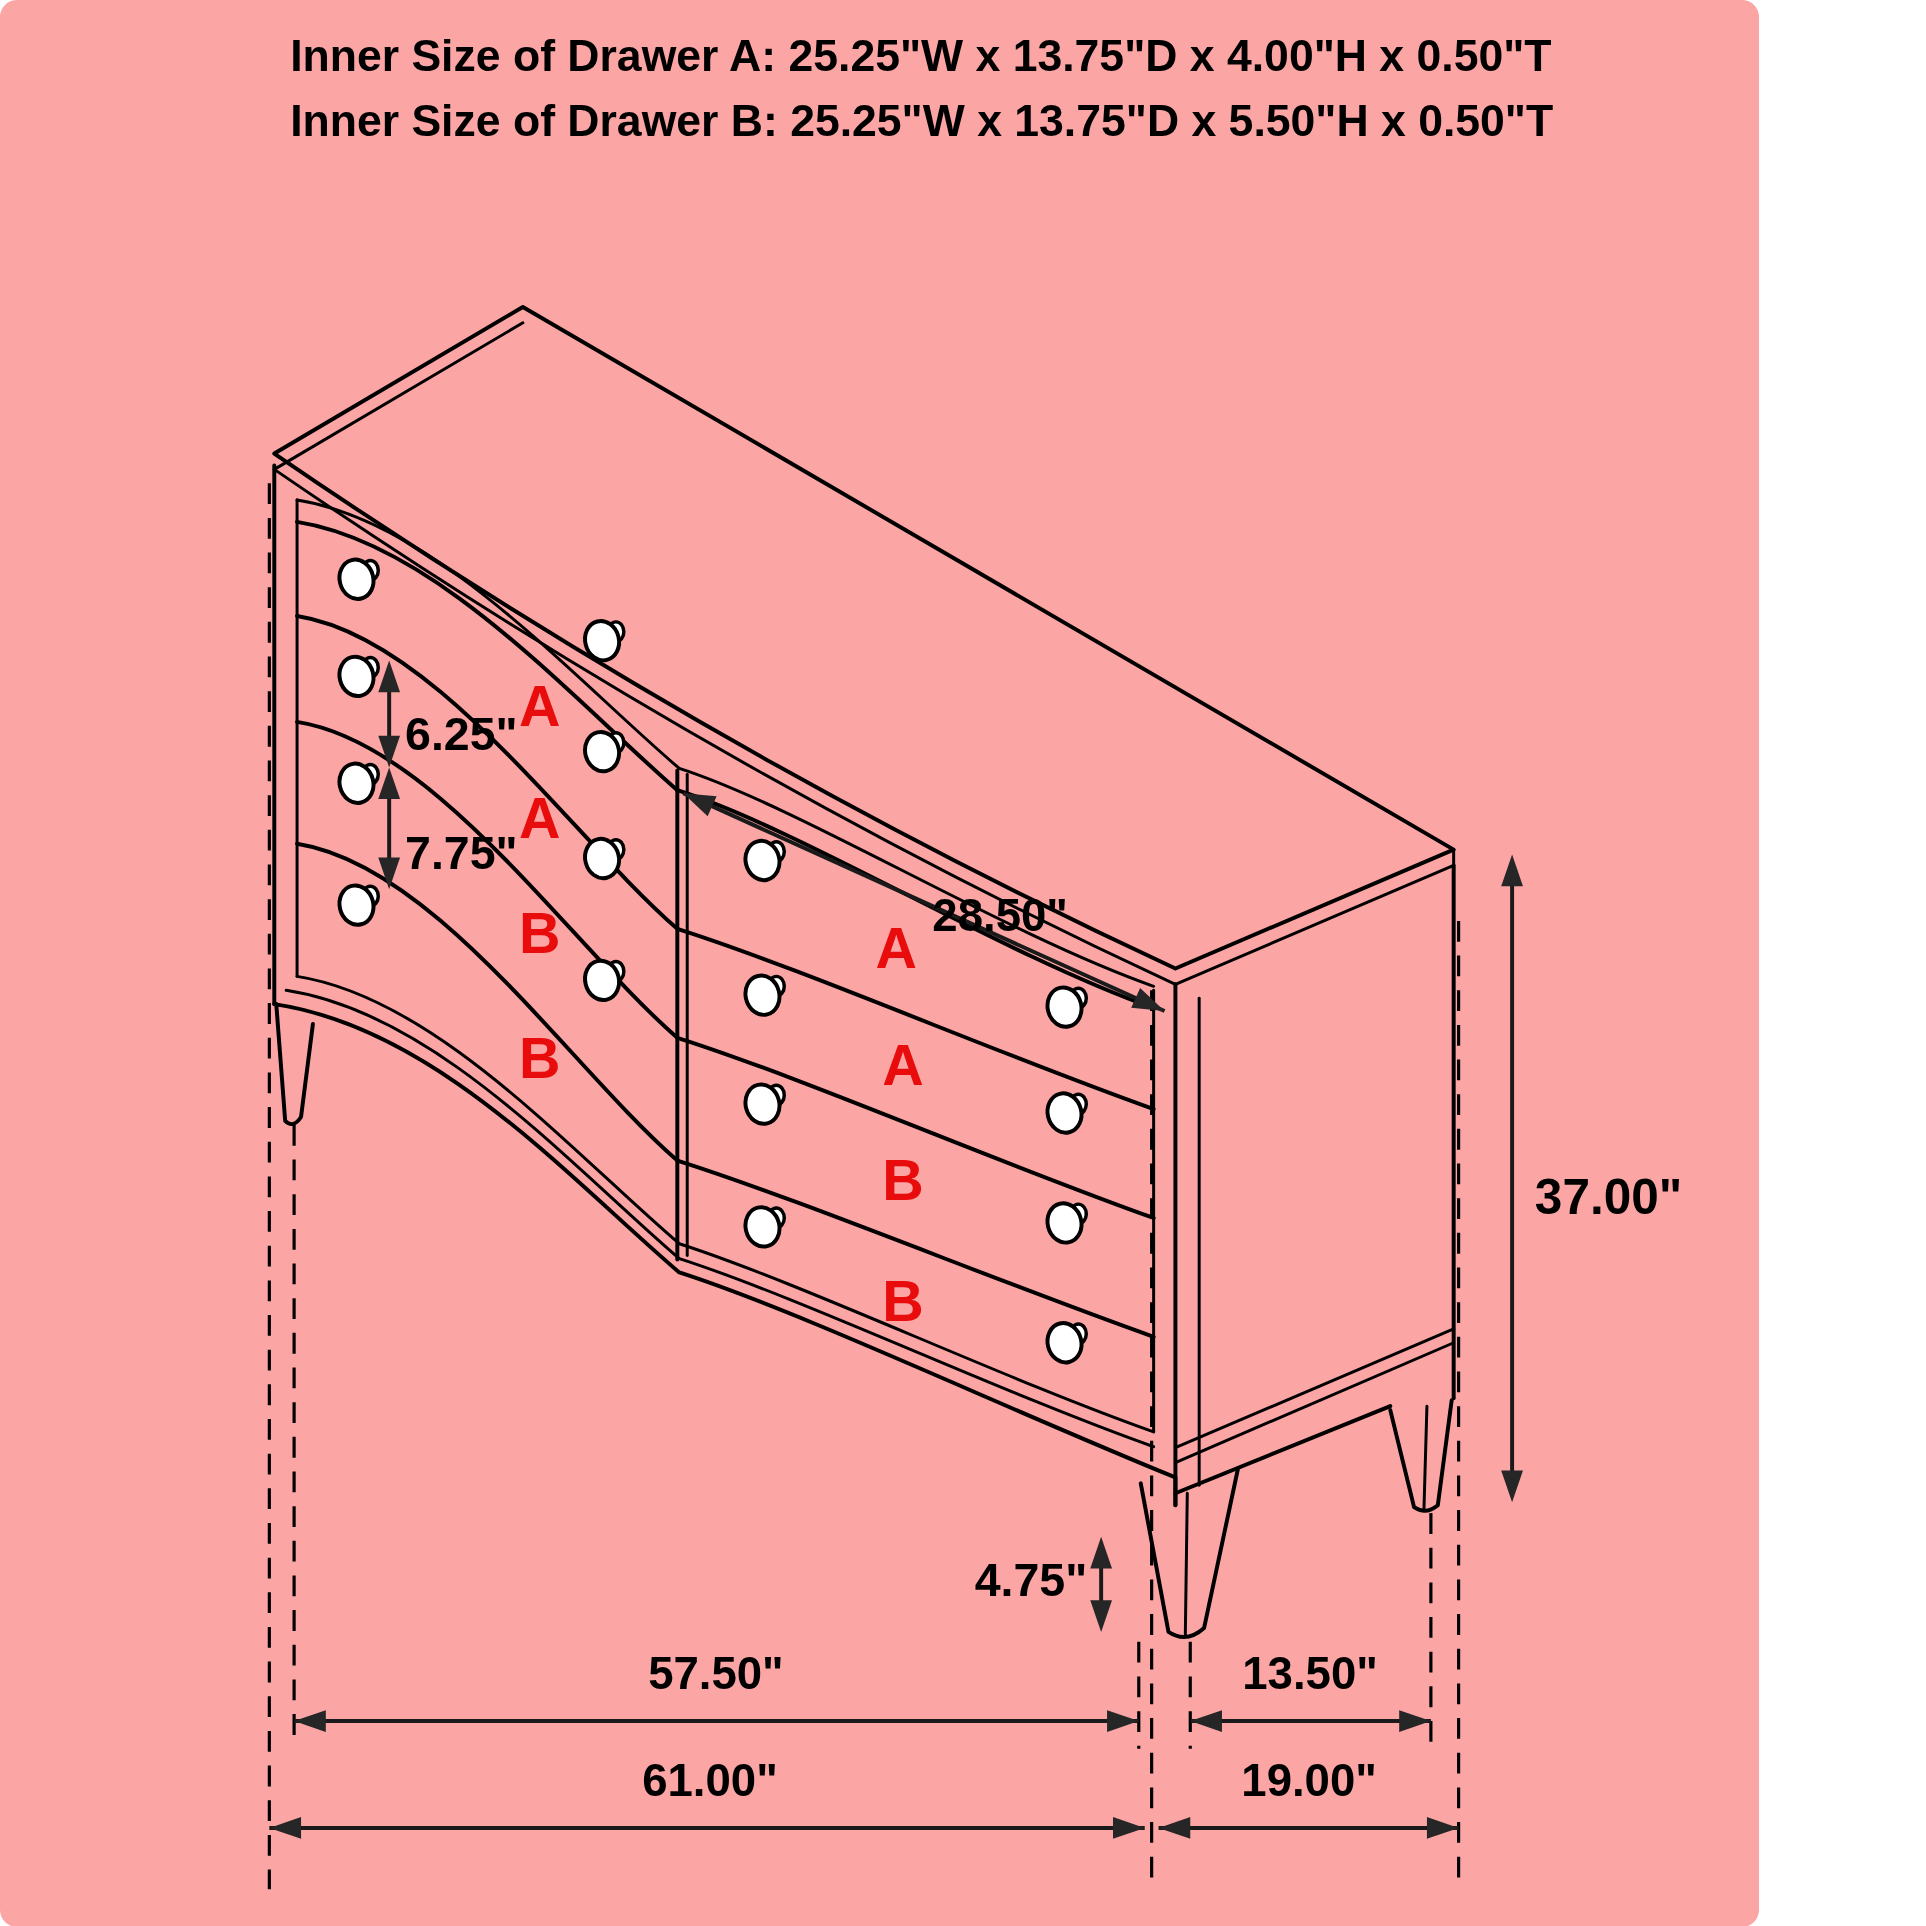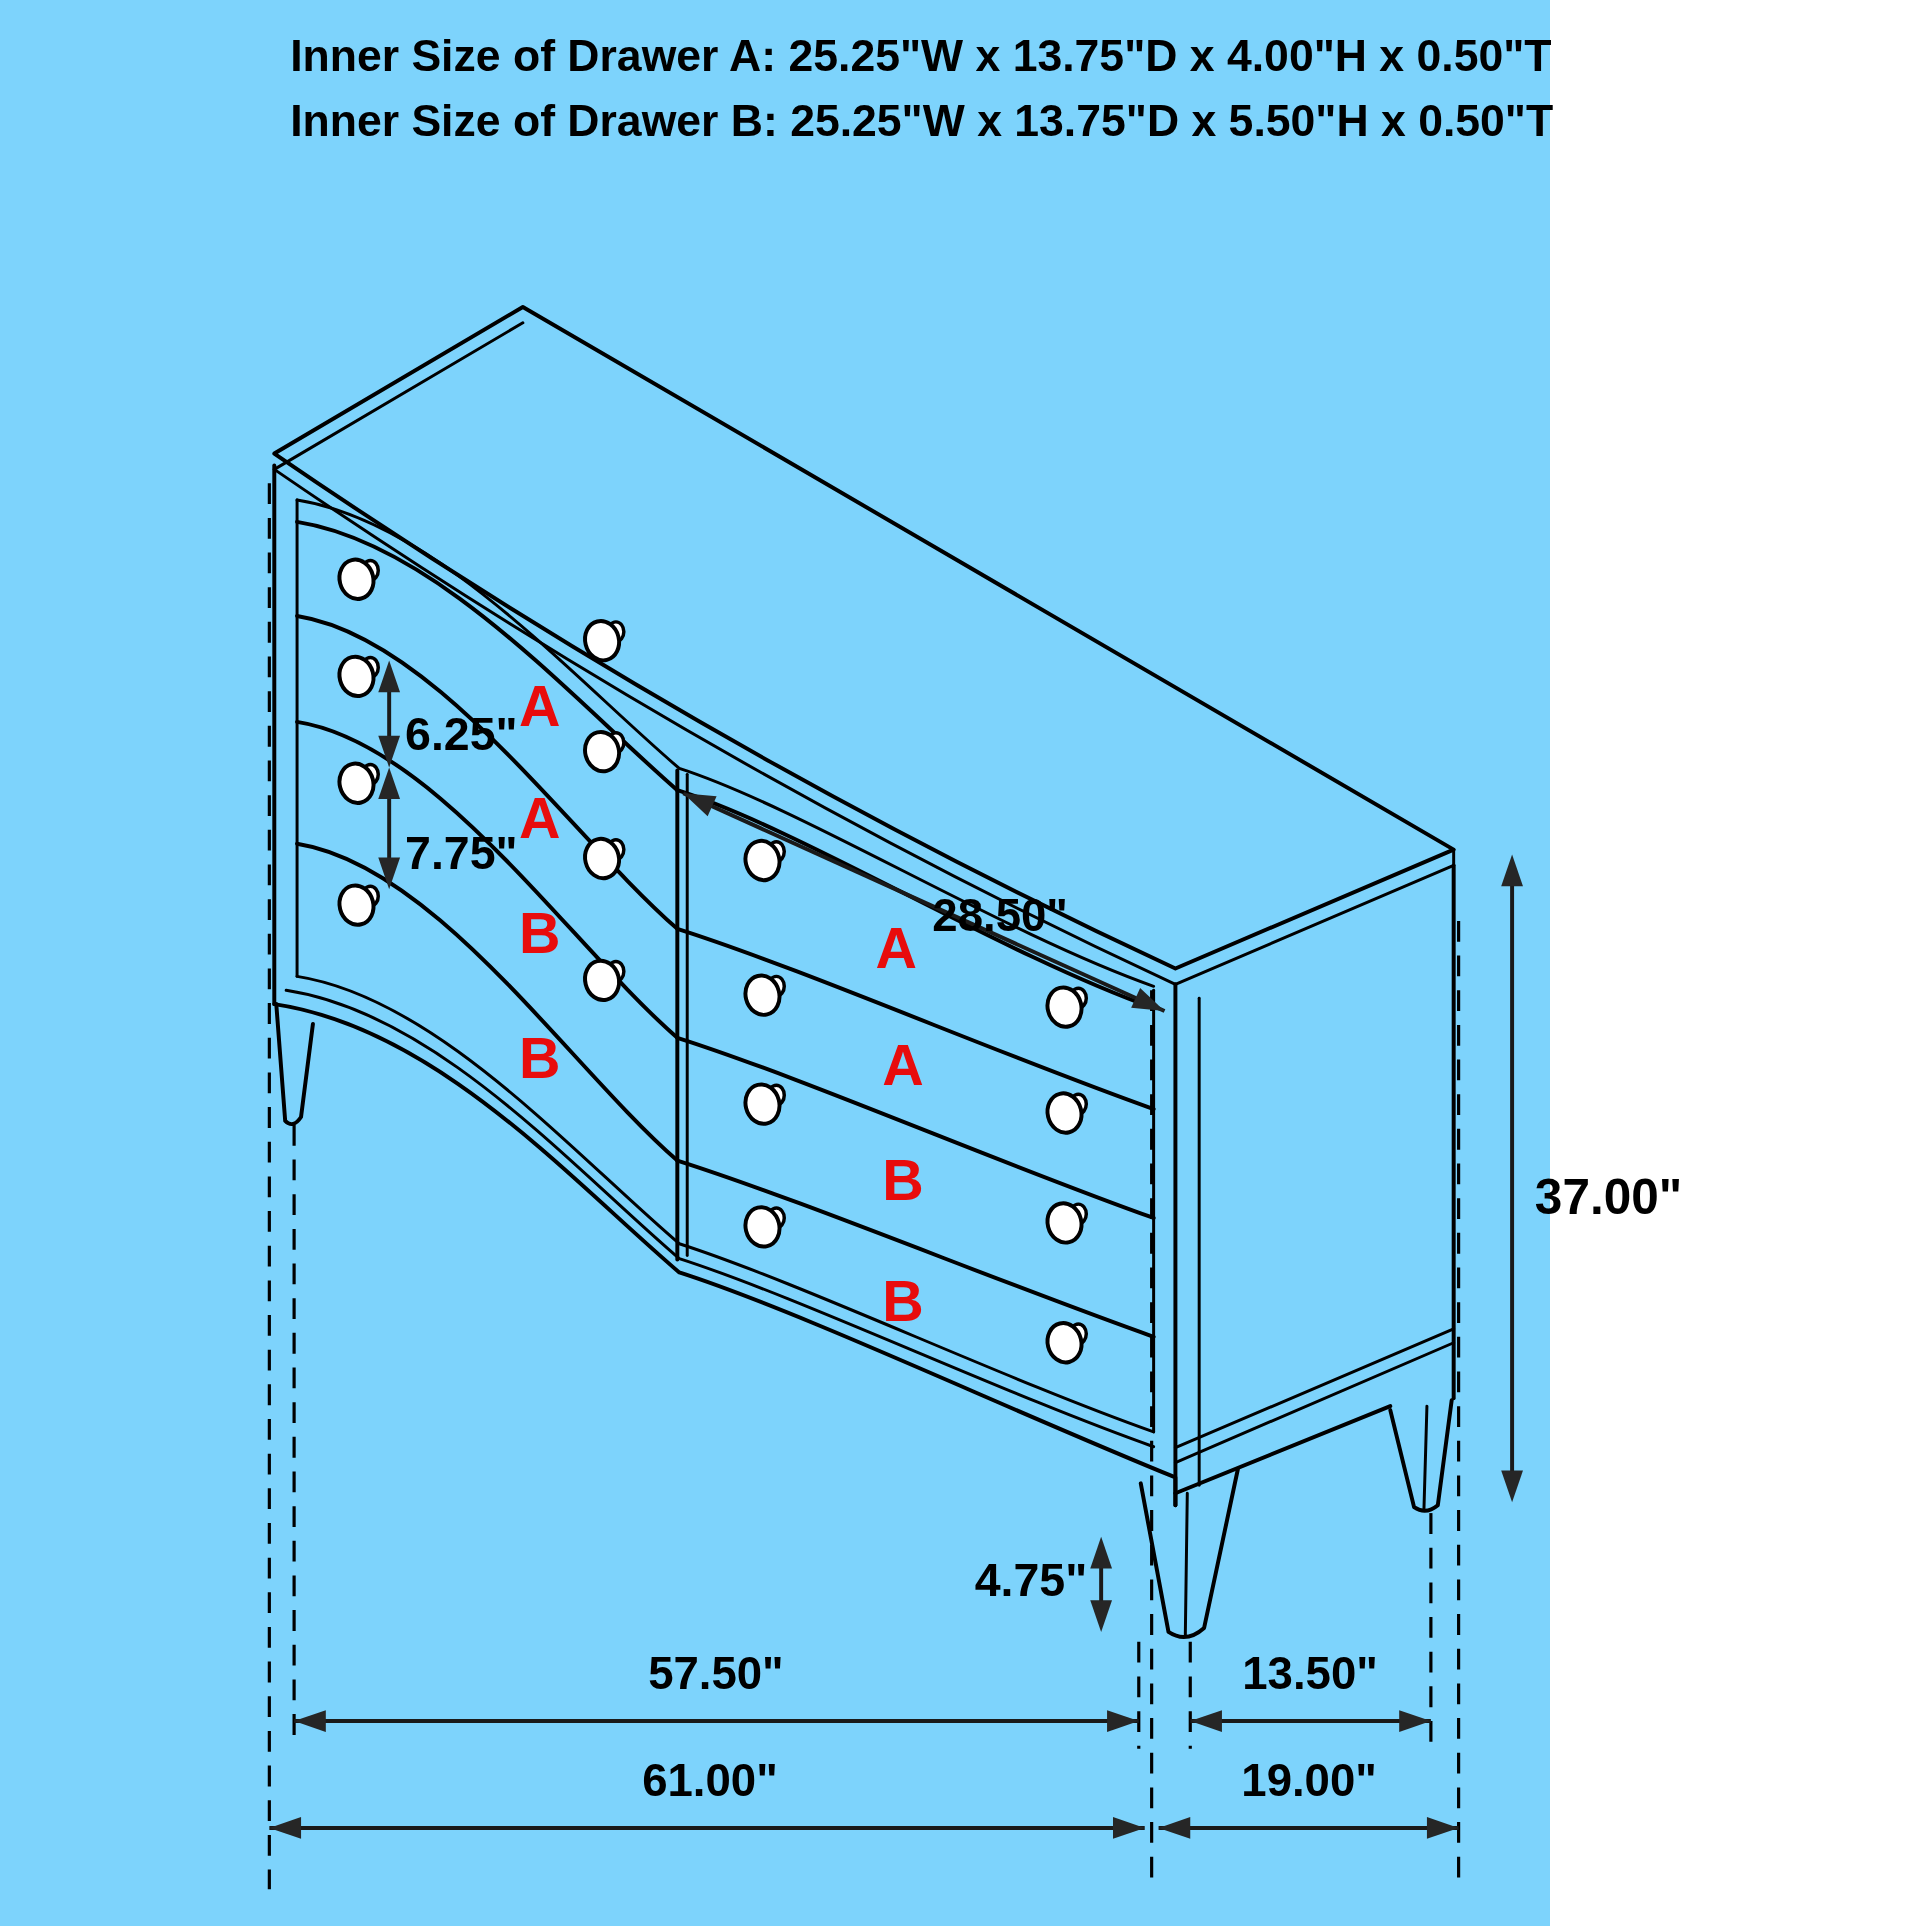--- a/index.html
+++ b/index.html
@@ -1,16 +1,16 @@
 <!DOCTYPE html>
 <html><head>
 <meta charset="utf-8">
 <style>
   html,body{margin:0;padding:0;background:#ffffff;}
-  .page{width:1550px;height:1927px;position:relative;background:#7dd3fc;}
+  .page{width:1759px;height:1927px;position:relative;background:#fca5a5;border-radius:17px;}
   svg{display:block;}
   .ln{stroke:#000;stroke-width:4;fill:none;stroke-linecap:round;stroke-linejoin:round;}
   .ln3{stroke:#000;stroke-width:3;fill:none;stroke-linecap:round;stroke-linejoin:round;}
   .dash{stroke:#000;stroke-width:3.2;fill:none;stroke-dasharray:21 14;}
   .dimline{stroke:#1a1a1a;stroke-width:4;fill:none;}
   .head{fill:#262626;stroke:none;}
   .knob-main{fill:#fff;stroke:#000;stroke-width:4;}
   .knob-nub{fill:#fff;stroke:#000;stroke-width:3.5;}
   text{font-family:"Liberation Sans","DejaVu Sans",sans-serif;}
   .title-text{font-size:45px;font-weight:bold;fill:#000;}

